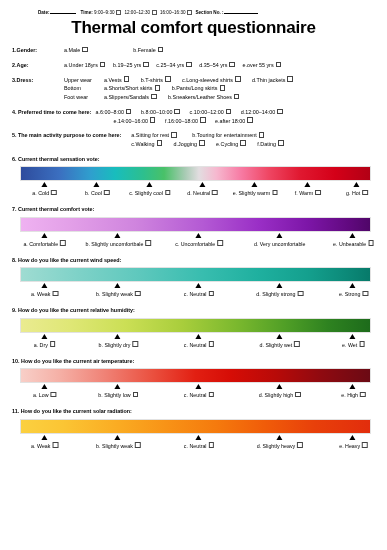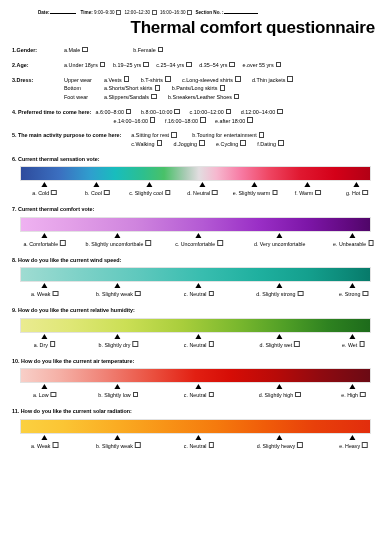--- a/index.html
+++ b/index.html
@@ -43,21 +43,21 @@
     display: inline-block;
     width: 3.2px;
     height: 3.2px;
     border: 0.5px solid #555;
     margin: 0 2px 0 1.5px;
     vertical-align: middle;
   }
 
   
   .title {
-    text-align: right;
+    text-align: center;
     font-size: 17px;
     font-weight: bold;
     letter-spacing: -0.2px;
     margin: 1px 0 8px 0;
     line-height: 20px;
   }
 
   
   .q {
     display: flex;

